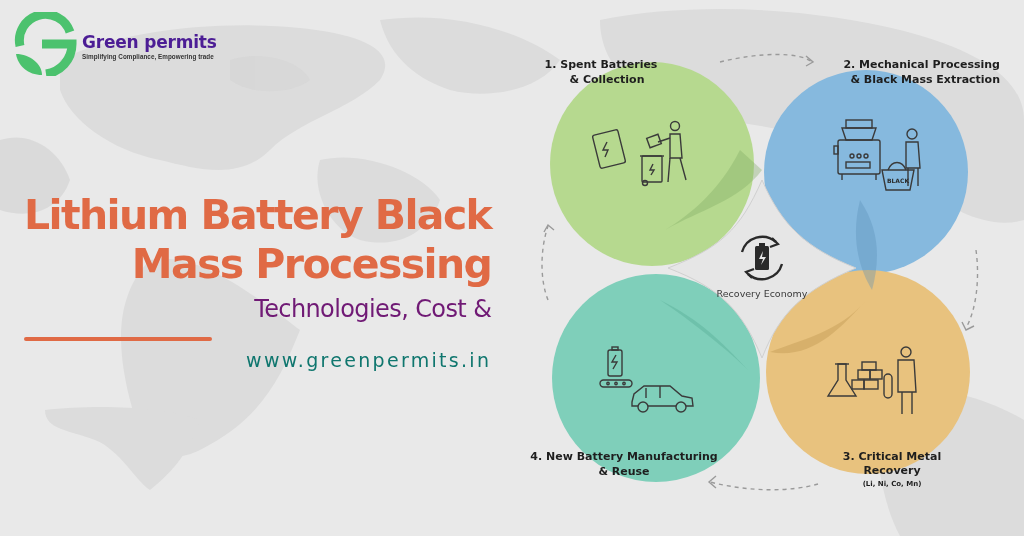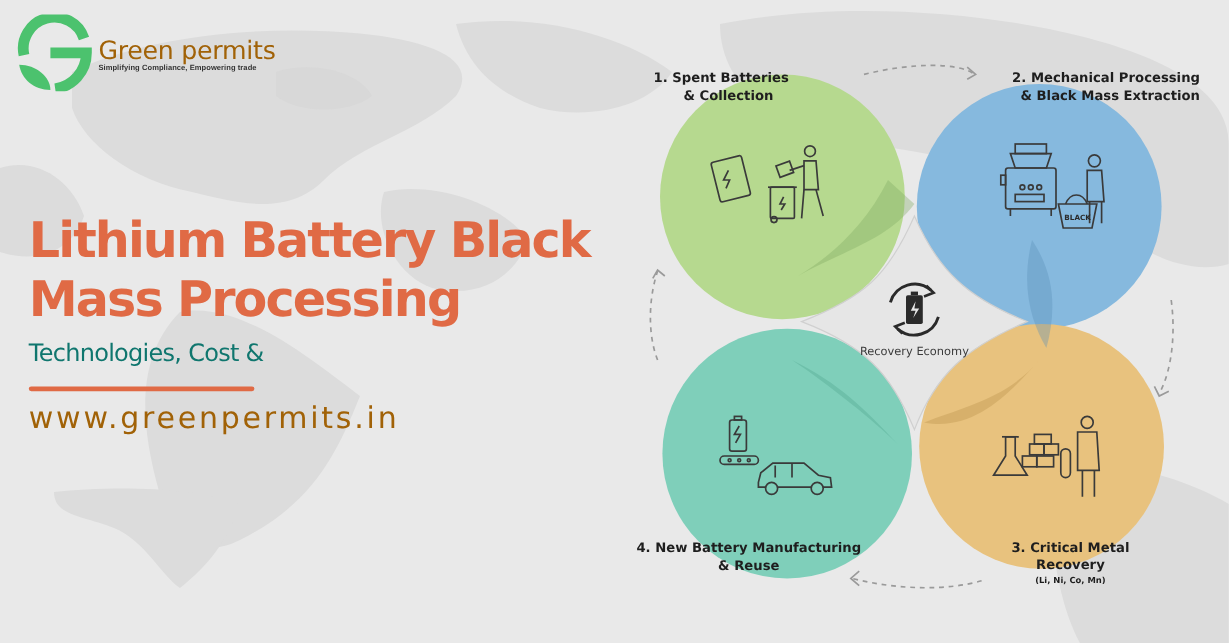--- a/index.html
+++ b/index.html
@@ -9,30 +9,30 @@
       font-family: "Liberation Sans", sans-serif;
       position: relative;
     }
     .canvas { position: absolute; inset: 0; width: 1024px; height: 536px; overflow: hidden; }
     .map { position: absolute; inset: 0; }
 
     
     .logo { position: absolute; left: 12px; top: 12px; display: flex; align-items: center; }
     .logo-mark { width: 68px; height: 64px; }
     .logo-text { margin-left: 2px; margin-top: 4px; }
-    .logo-name { font-family: "DejaVu Sans", sans-serif; font-weight: normal; font-size: 21px; color: #a16207; letter-spacing: -0.2px; display:block; line-height: 20px; }
+    .logo-name { font-family: "DejaVu Sans", sans-serif; font-weight: bold; font-size: 17px; color: #4c1d95; letter-spacing: -0.2px; display:block; line-height: 20px; }
     .logo-tagline { font-family: "Liberation Sans", sans-serif; font-weight: bold; font-size: 6.3px; color: #333; display:block; margin-top: 1px; letter-spacing: 0.05px; }
 
     
-    .headline { position: absolute; left: 24px; top: 176px; }
+    .headline { position: absolute; left: 24px; top: 191px; text-align: right; }
     .title-line { font-family: "DejaVu Sans", sans-serif; font-weight: bold; font-size: 41px; color: #e06a45; letter-spacing: -1.6px; line-height: 49px; display: block; white-space: nowrap; }
-    .subtitle-line { font-family: "DejaVu Sans", sans-serif; font-weight: normal; font-size: 20px; color: #0f766e; letter-spacing: -0.6px; line-height: 33px; display: block; white-space: nowrap; }
+    .subtitle-line { font-family: "DejaVu Sans", sans-serif; font-weight: normal; font-size: 24px; color: #701a75; letter-spacing: -0.6px; line-height: 33px; display: block; white-space: nowrap; }
     .subtitle-block { margin-top: 4px; }
     .divider { width: 188px; height: 4px; background: #e06a45; border-radius: 2px; margin-top: 11px; }
-    .website { font-family: "DejaVu Sans", sans-serif; font-size: 25px; color: #a16207; letter-spacing: 2.3px; margin-top: 8px; display: block; }
+    .website { font-family: "DejaVu Sans", sans-serif; font-size: 19px; color: #0f766e; letter-spacing: 2.3px; margin-top: 8px; display: block; }
 
     
     .diagram { position: absolute; left: 0; top: 0; width: 1024px; height: 536px; }
     .center-label { position: absolute; left: 712px; top: 288px; width: 100px; text-align: center; font-family: "DejaVu Sans", sans-serif; font-size: 9.5px; color: #3a3a3a; }
   </style>
 </head>
 <body>
 
 <div class="canvas">
 

